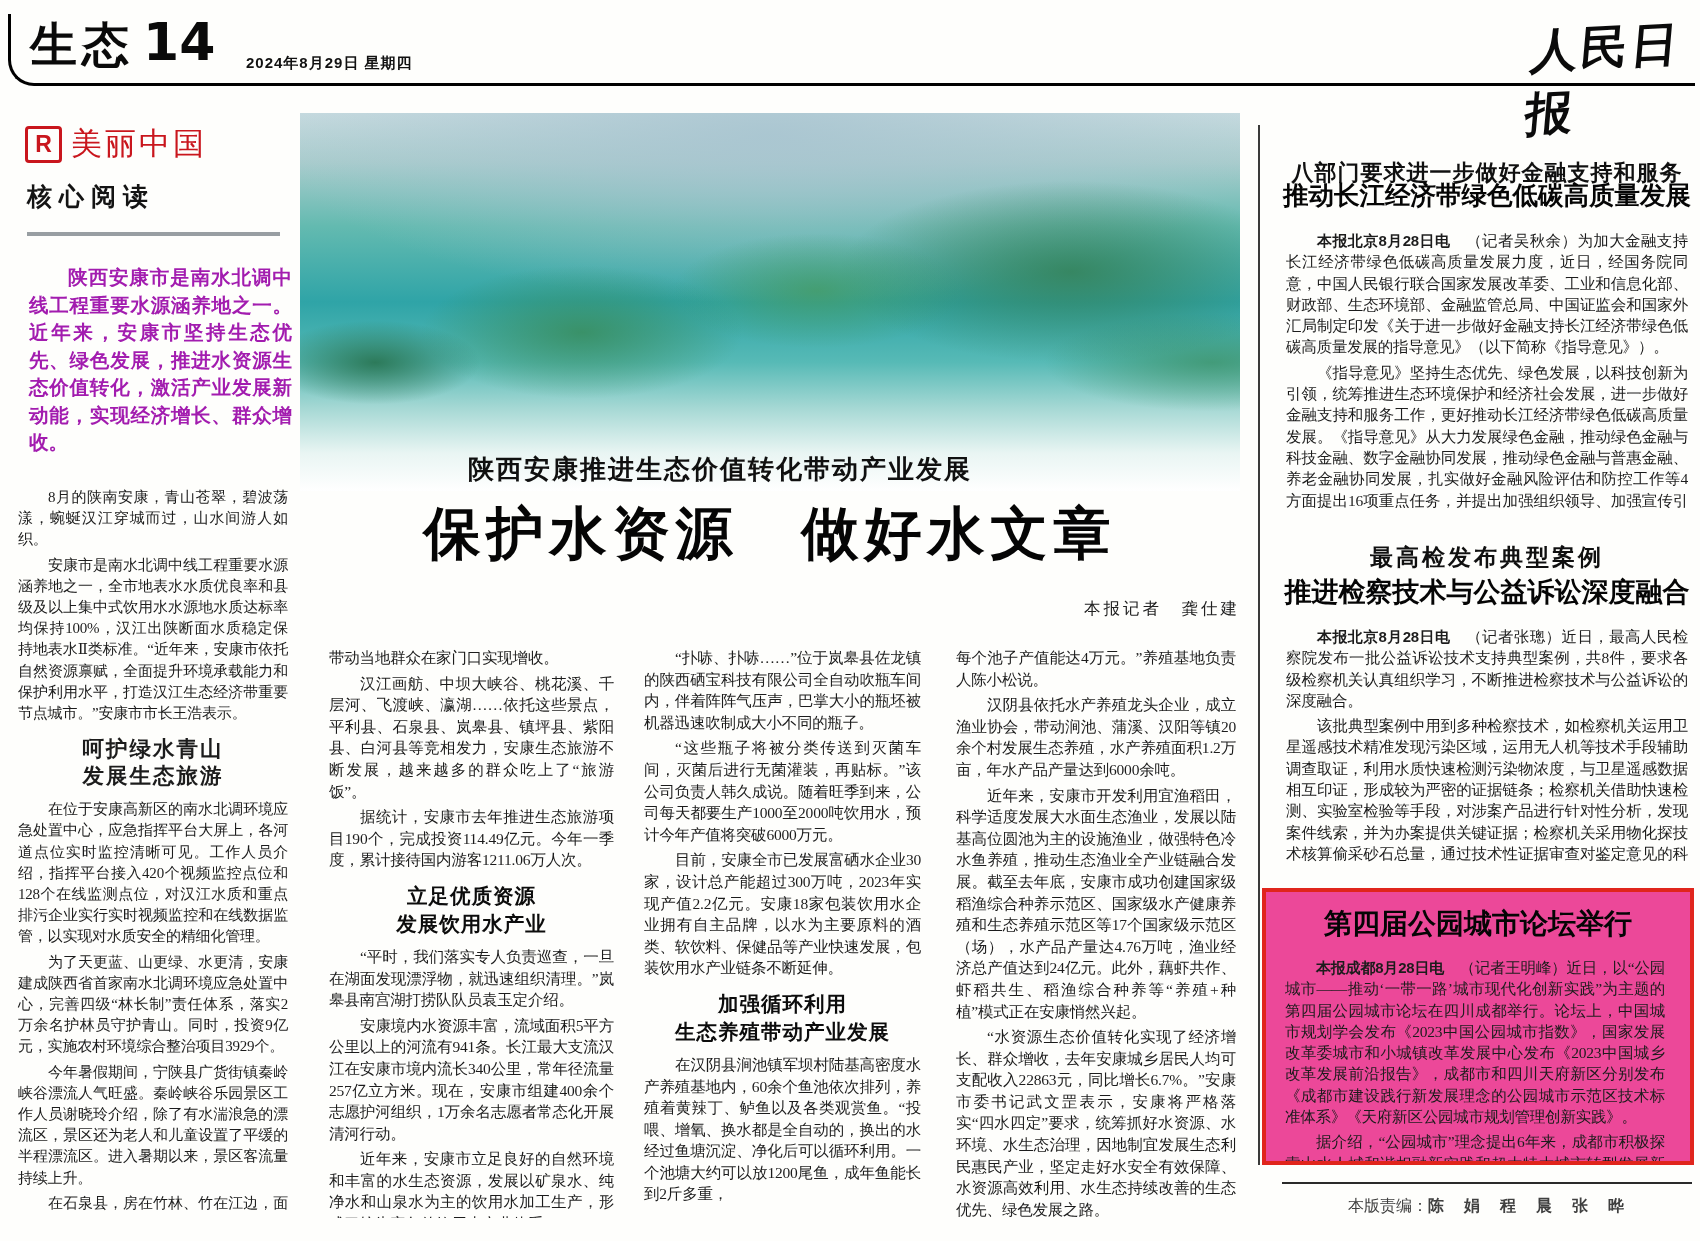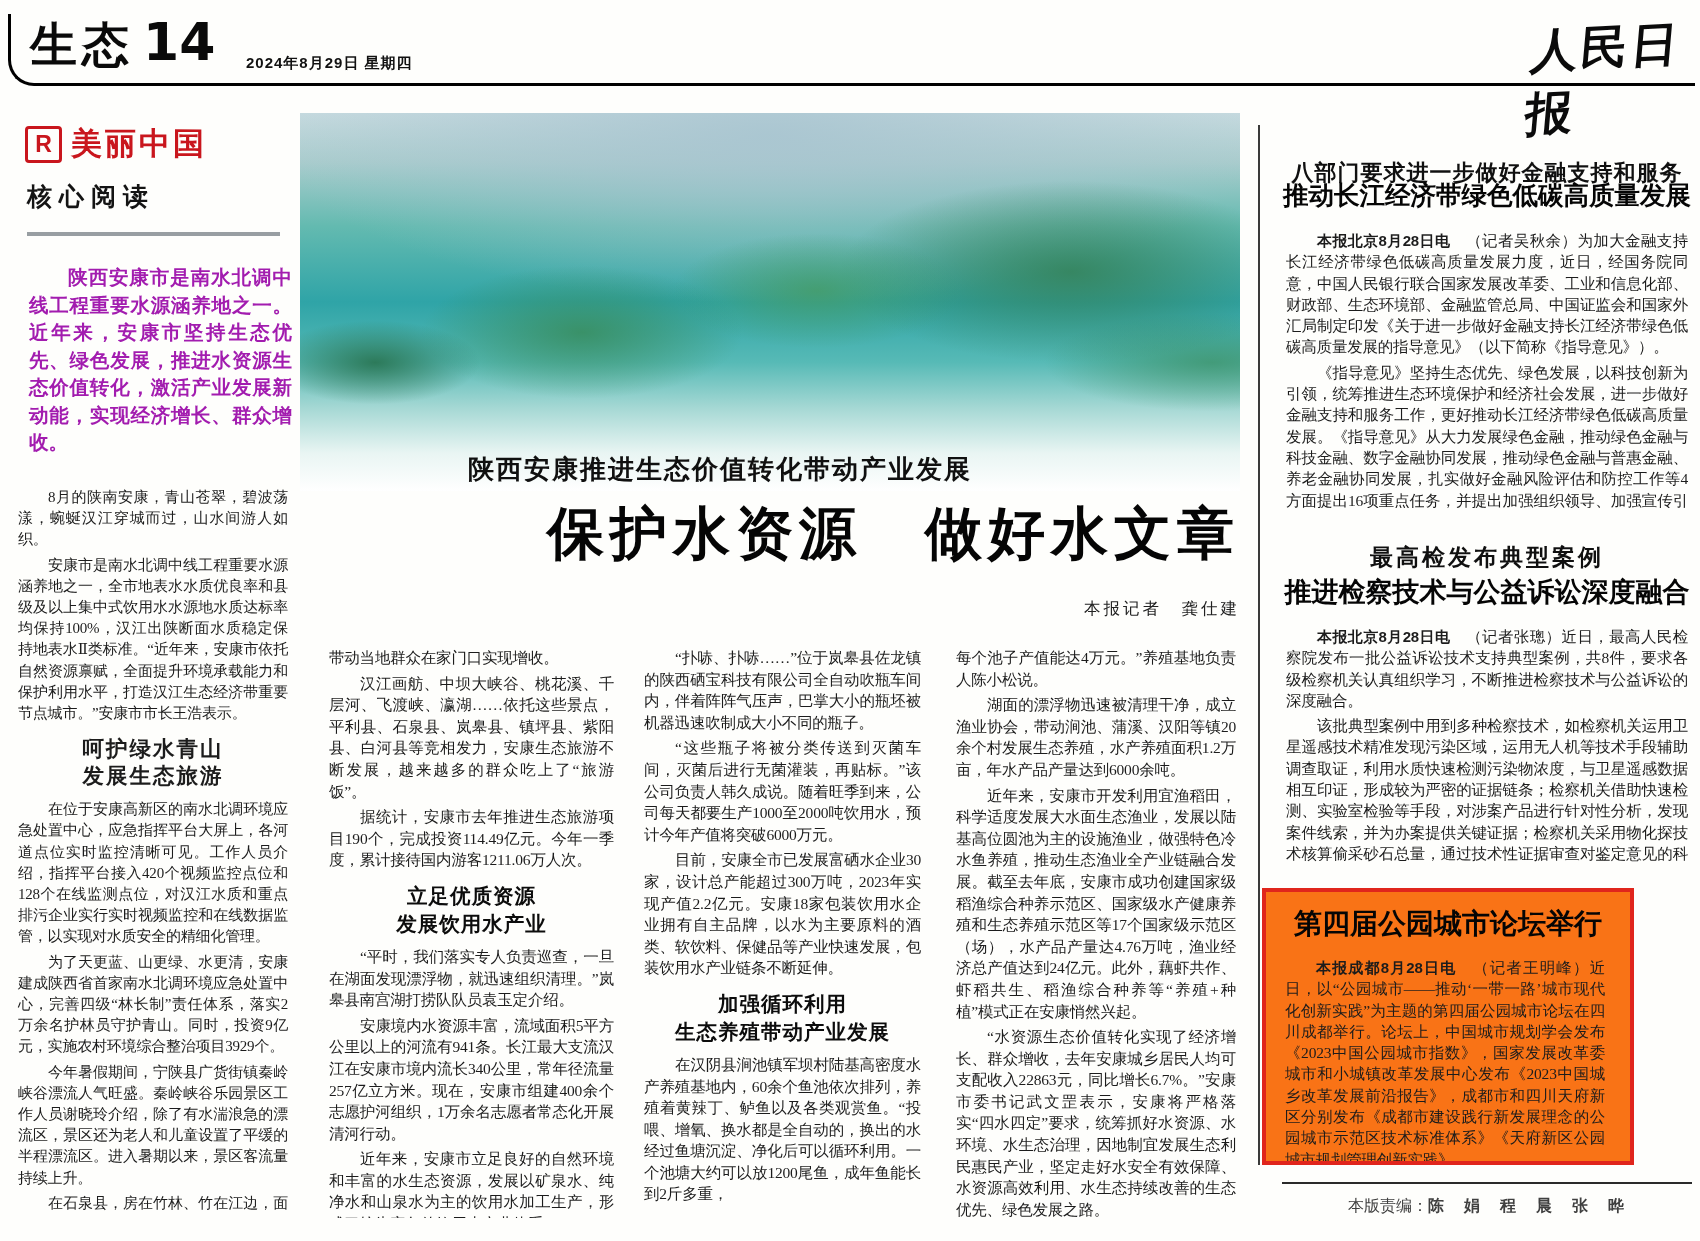--- a/index.html
+++ b/index.html
@@ -17,21 +17,21 @@
   .hdr-pageno{left:143px;top:12px;font-size:52px;font-weight:600;color:#0a0a0a;
     font-family:"DejaVu Sans","Liberation Sans",sans-serif;}
   .hdr-date{left:246px;top:54px;font-size:15px;font-weight:bold;letter-spacing:1px;color:#111;}
   .masthead{left:1528px;top:16px;font-size:47px;font-weight:bold;letter-spacing:3px;color:#0b0b0b;
     transform:rotate(-3deg) skewX(-8deg);font-family:"Liberation Serif","DejaVu Serif",serif;}
 
   
   .series{left:25px;top:124px;height:40px;display:flex;align-items:center;}
   .series-badge{width:31px;height:31px;border:3px solid #c9161d;border-radius:4px;color:#c9161d;
     font-size:23px;font-weight:bold;display:flex;align-items:center;justify-content:center;margin-right:9px;}
-  .series-title{font-size:31px;font-weight:bold;color:#c9161d;letter-spacing:3px;}
+  .series-title{font-size:31px;font-weight:normal;color:#c9161d;letter-spacing:3px;}
   .core-label{left:27px;top:180px;font-size:25px;font-weight:bold;letter-spacing:7px;color:#141414;}
   .core-rule{left:27px;top:232px;width:253px;height:4px;background:#989ea2;}
   .summary{left:25px;top:260px;width:263px;font-size:19.5px;line-height:27.5px;font-weight:600;color:#a21caf;
     text-align:justify;}
   .lcol{left:14px;top:483px;width:278px;height:730px;font-size:15px;line-height:21.2px;overflow:hidden;
     letter-spacing:-0.2px;}
   .l-subhead{text-align:center;font-weight:bold;font-size:21.5px;line-height:27px;margin:12px 0 9px;
     letter-spacing:2px;font-family:"Liberation Sans","DejaVu Sans",sans-serif;}
 
   
@@ -39,21 +39,21 @@
     background:
       radial-gradient(ellipse 150px 60px at 8% 66%, rgba(40,115,80,.9), rgba(40,115,80,0) 70%),
       radial-gradient(ellipse 230px 95px at 30% 58%, rgba(56,140,92,.85), rgba(56,140,92,0) 70%),
       radial-gradient(ellipse 200px 80px at 55% 47%, rgba(70,155,100,.8), rgba(70,155,100,0) 72%),
       radial-gradient(ellipse 330px 130px at 82% 42%, rgba(52,128,86,.85), rgba(52,128,86,0) 70%),
       radial-gradient(ellipse 240px 70px at 97% 66%, rgba(58,142,96,.7), rgba(58,142,96,0) 70%),
       radial-gradient(ellipse 620px 210px at 50% 6%, rgba(168,196,208,.85), rgba(168,196,208,0) 80%),
       linear-gradient(180deg,#c6dadf 0%,#a9cccd 13%,#63bab0 30%,#2fa4a7 50%,#57bab6 66%,#a5d8d4 78%,#e9f5f3 90%,#ffffff 100%);}
   .kicker{left:300px;top:452px;width:840px;text-align:center;font-size:26px;font-weight:bold;
     letter-spacing:2px;color:#101010;}
-  .headline{left:300px;top:496px;width:940px;text-align:right;font-size:57px;font-weight:bold;
+  .headline{left:300px;top:496px;width:940px;text-align:center;font-size:57px;font-weight:bold;
     letter-spacing:6px;color:#050505;white-space:nowrap;}
   .byline{left:300px;top:598px;width:940px;text-align:right;font-size:16.5px;letter-spacing:3px;color:#222;}
 
   
   .mcol{top:643px;height:575px;font-size:15.5px;line-height:21.6px;overflow:hidden;letter-spacing:-0.2px;}
   .mcol1{left:325px;width:293px;}
   .mcol2{left:640px;width:285px;}
   .mcol3{left:952px;width:288px;}
   .m-subhead{text-align:center;font-weight:bold;font-size:20.5px;line-height:28px;margin:11px 0 8px;
     letter-spacing:1px;color:#0c0c0c;}
@@ -67,22 +67,22 @@
   .r-kicker{text-align:center;font-weight:bold;letter-spacing:1px;color:#101010;
     font-family:"Liberation Sans","DejaVu Sans",sans-serif;}
   .r-headline{text-align:center;font-weight:bold;color:#050505;white-space:nowrap;}
   .a1-kicker{left:1282px;top:158px;width:410px;font-size:22px;}
   .a1-headline{left:1282px;top:178px;width:410px;font-size:25.5px;letter-spacing:0px;}
   .a1-body{top:226px;height:282px;overflow:hidden;}
   .a2-kicker{left:1282px;top:542px;width:410px;font-size:23px;letter-spacing:3px;}
   .a2-headline{left:1282px;top:574px;width:410px;font-size:27px;}
   .a2-body{top:622px;height:244px;overflow:hidden;}
   .dl{font-weight:bold;font-family:"Liberation Sans","DejaVu Sans",sans-serif;font-size:15px;}
-  .redbox{left:1262px;top:888px;width:372px;height:277px;border:4px solid #e0251c;box-sizing:border-box;
-    background:#f97316;overflow:hidden;}
+  .redbox{left:1262px;top:888px;width:432px;height:277px;border:4px solid #e0251c;box-sizing:border-box;
+    background:#ec4899;overflow:hidden;}
   .rb-headline{margin-top:13px;text-align:center;font-weight:bold;font-size:28px;color:#050505;}
   .rb-body{padding:10px 21px 0 15px;font-size:15.5px;line-height:21.3px;letter-spacing:-0.2px;}
   .credits-rule{left:1282px;top:1182px;width:410px;height:2px;background:#2a2a2a;}
   .credits{left:1282px;top:1196px;width:410px;text-align:center;font-size:16px;color:#404040;}
   .credits .names{font-weight:bold;font-family:"Liberation Sans","DejaVu Sans",sans-serif;letter-spacing:2px;}
 </style>
 </head>
 <body>
 
 <div class="abs hdr-bracket"></div>
@@ -136,21 +136,21 @@
   <p>目前，安康全市已发展富硒水企业30家，设计总产能超过300万吨，2023年实现产值2.2亿元。安康18家包装饮用水企业拥有自主品牌，以水为主要原料的酒类、软饮料、保健品等产业快速发展，包装饮用水产业链条不断延伸。</p>
   <div class="m-subhead">
     <div>加强循环利用</div>
     <div>生态养殖带动产业发展</div>
   </div>
   <p>在汉阴县涧池镇军坝村陆基高密度水产养殖基地内，60余个鱼池依次排列，养殖着黄辣丁、鲈鱼以及各类观赏鱼。“投喂、增氧、换水都是全自动的，换出的水经过鱼塘沉淀、净化后可以循环利用。一个池塘大约可以放1200尾鱼，成年鱼能长到2斤多重，</p>
 </div>
 
 <div class="abs mcol mcol3">
   <p class="noind">每个池子产值能达4万元。”养殖基地负责人陈小松说。</p>
-  <p>湖面的漂浮物迅速被清理干净，成立渔业协会，带动涧池、蒲溪、汉阳等镇20余个村发展生态养殖，水产养殖面积1.2万亩，年水产品产量达到6000余吨。</p>
+  <p>汉阴县依托水产养殖龙头企业，成立渔业协会，带动涧池、蒲溪、汉阳等镇20余个村发展生态养殖，水产养殖面积1.2万亩，年水产品产量达到6000余吨。</p>
   <p>近年来，安康市开发利用宜渔稻田，科学适度发展大水面生态渔业，发展以陆基高位圆池为主的设施渔业，做强特色冷水鱼养殖，推动生态渔业全产业链融合发展。截至去年底，安康市成功创建国家级稻渔综合种养示范区、国家级水产健康养殖和生态养殖示范区等17个国家级示范区（场），水产品产量达4.76万吨，渔业经济总产值达到24亿元。此外，藕虾共作、虾稻共生、稻渔综合种养等“养殖+种植”模式正在安康悄然兴起。</p>
   <p>“水资源生态价值转化实现了经济增长、群众增收，去年安康城乡居民人均可支配收入22863元，同比增长6.7%。”安康市委书记武文罡表示，安康将严格落实“四水四定”要求，统筹抓好水资源、水环境、水生态治理，因地制宜发展生态利民惠民产业，坚定走好水安全有效保障、水资源高效利用、水生态持续改善的生态优先、绿色发展之路。</p>
   <div class="caption">
     <p>上图：位于汉江上游的安康市瀛湖景色。</p>
 
   </div>
 </div>
 
 <div class="abs vrule"></div>
 

